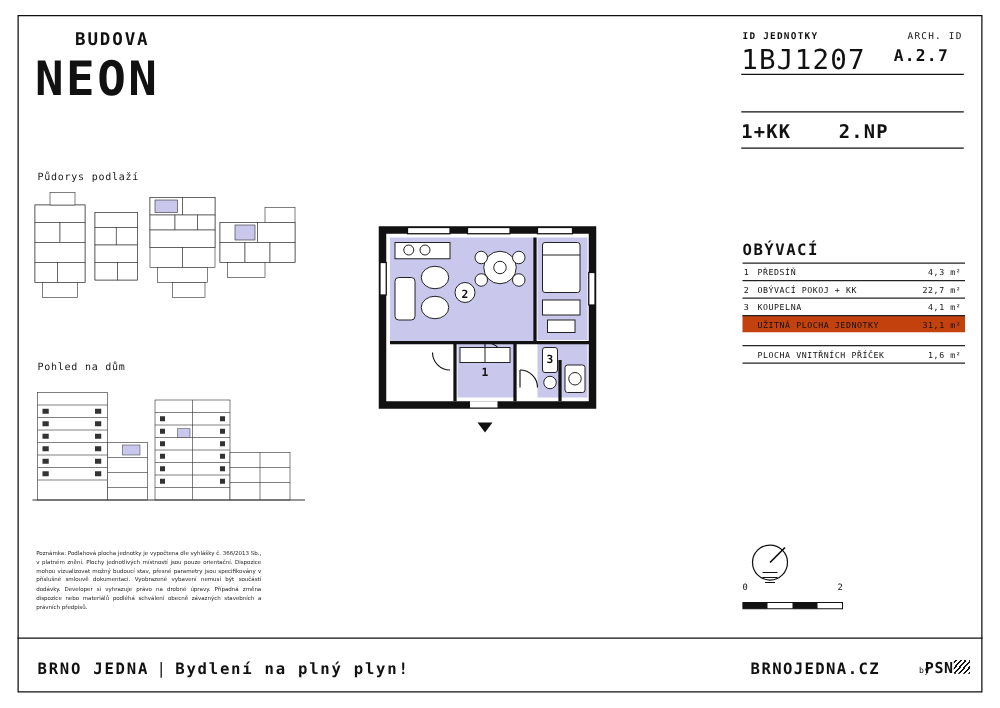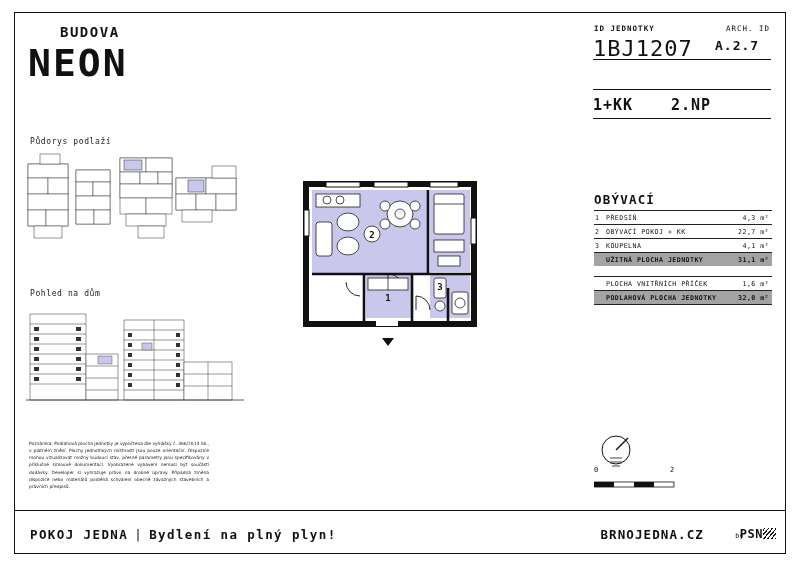--- a/index.html
+++ b/index.html
@@ -170,21 +170,21 @@
   .arow {
     position: relative;
     display: flex;
     align-items: center;
     height: 14px;
     border-top: 1px solid #222;
     box-sizing: border-box;
     padding: 0 3px 0 1px;
   }
   .arow.first { border-top: 1px solid #222; }
-  .arow.hl { background: #a3a3a3; font-weight: bold; }
+  .arow.hl { background: #c2410c; }
   .arow.gap { border-top: none; height: 10px; background: #fff; }
   .arow .num {
     width: 11px;
     flex: none;
     color: #111;
   }
   .arow .nm {
     flex: 1 1 auto;
     white-space: nowrap;
     overflow: hidden;
@@ -521,25 +521,20 @@
       <span class="num"></span>
       <span class="nm">UŽITNÁ PLOCHA JEDNOTKY</span>
       <span class="val">31,1 m²</span>
     </div>
     <div class="arow gap"></div>
     <div class="arow">
       <span class="num"></span>
       <span class="nm">PLOCHA VNITŘNÍCH PŘÍČEK</span>
       <span class="val">1,6 m²</span>
     </div>
-    <div class="arow hl">
-      <span class="num"></span>
-      <span class="nm">PODLAHOVÁ PLOCHA JEDNOTKY</span>
-      <span class="val">32,0 m²</span>
-    </div>
     <div class="areas-bottom-rule"></div>
   </div>
 
   <div class="scalebar">
     <svg width="180" height="70" viewBox="0 0 180 70">
       <g>
         <circle cx="22" cy="18" r="14" fill="none" stroke="#111" stroke-width="1"></circle>
         <line x1="22" y1="18" x2="34" y2="6" stroke="#111" stroke-width="1.4"></line>
         <g stroke="#111" stroke-width="0.8">
           <line x1="16" y1="26" x2="28" y2="26"></line>
@@ -552,18 +547,18 @@
         <rect x="0" y="50" width="20" height="5" fill="#111"></rect>
         <rect x="40" y="50" width="20" height="5" fill="#111"></rect>
       </g>
     </svg>
     <div style="position:absolute; left:0; top:34px; font-size:7px;">0</div>
     <div style="position:absolute; left:76px; top:34px; font-size:7px;">2</div>
   </div>
 
   <div class="footer-rule"></div>
   <div class="footer-left">
-    <span>POKOJ JEDNA</span><span class="divider">|</span><span>Bydlení na plný plyn!</span>
+    <span>BRNO JEDNA</span><span class="divider">|</span><span>Bydlení na plný plyn!</span>
   </div>
   <div class="footer-site">BRNOJEDNA.CZ</div>
   <div class="footer-by">by</div>
   <div class="footer-psn"><span>PSN</span><span class="psn-hatch"></span></div>
 </div>
 
 </body></html>

